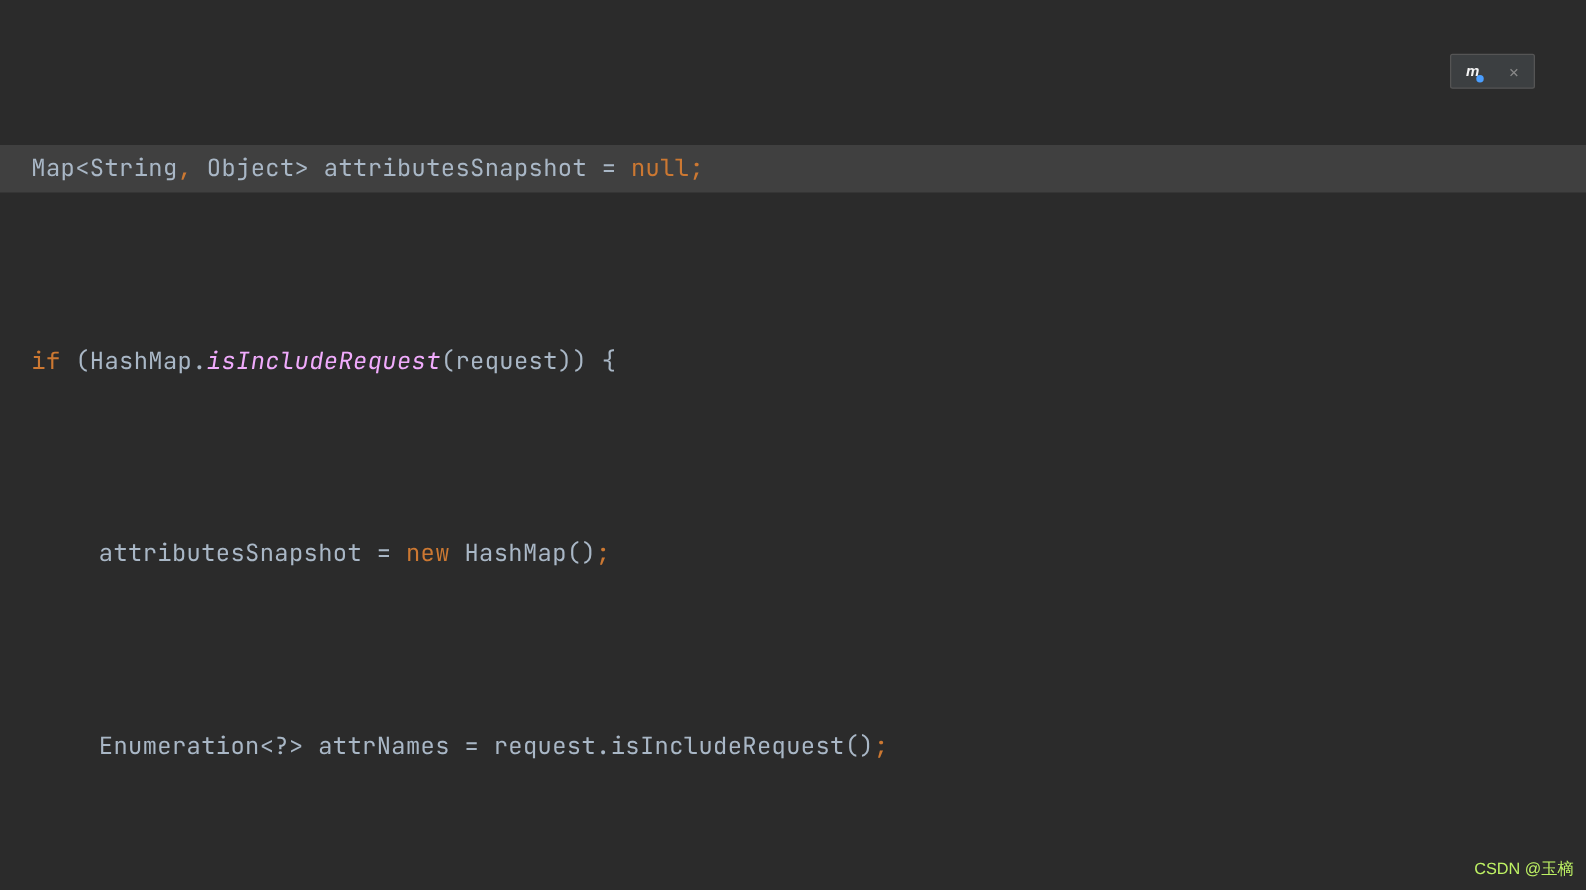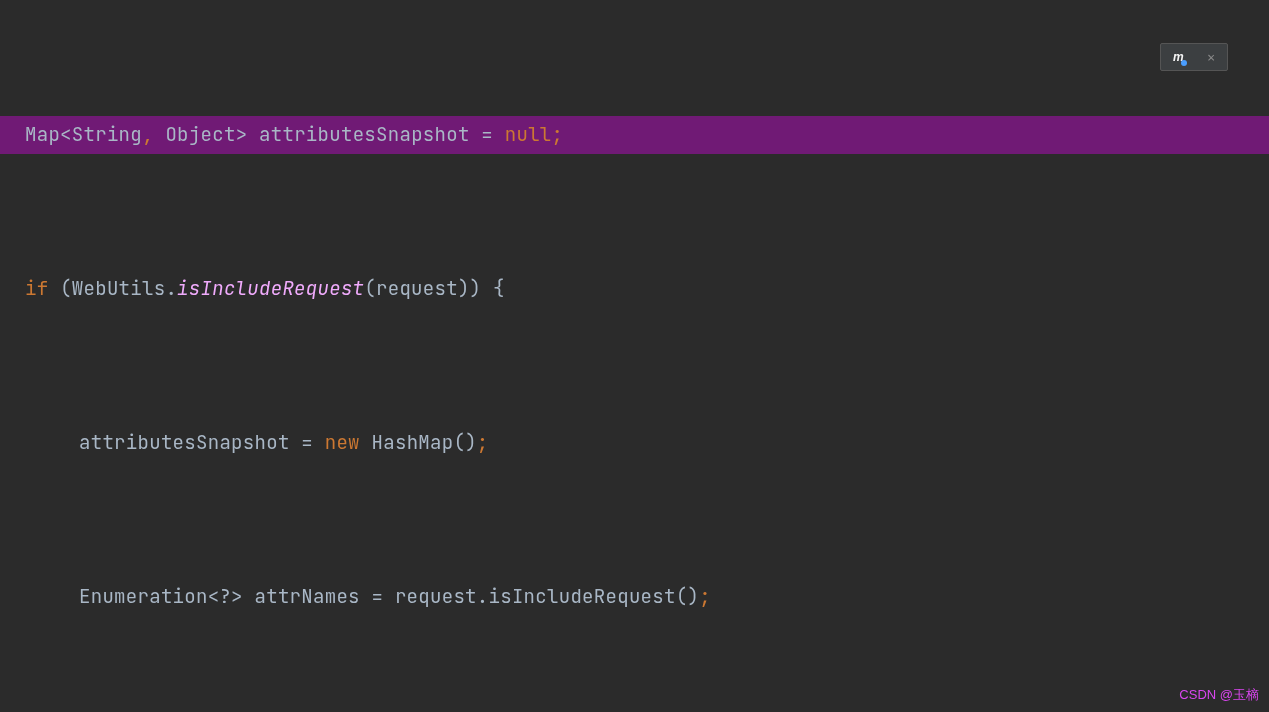--- a/index.html
+++ b/index.html
@@ -24,21 +24,21 @@
       font-weight: 400;
       letter-spacing: 0.3px;
     }
     .line {
       padding-left: 25px;
       height: 38.5px;
       display: flex;
       align-items: center;
     }
     .highlighted-line {
-      background: #701a75;
+      background: #404040;
     }
     .keyword { color: #cc7832; }
     .method-italic { color: #f0abfc; font-style: italic; }
     .punct { color: #cc7832; }
     .default-text { color: #a9b7c6; }
     
     .widget {
       position: absolute;
       top: 43px;
       right: 41px;
@@ -74,34 +74,34 @@
       font-size: 13px;
       cursor: pointer;
     }
     
     .watermark {
       position: absolute;
       bottom: 8px;
       right: 10px;
       font-family: 'Microsoft YaHei', sans-serif;
       font-size: 13px;
-      color: #d946ef;
+      color: #bef264;
     }
 
     .sp { display: inline-block; }
     .w4 { width: 54px; }
   </style>
 </head>
 <body>
 
 <div class="editor">
   
   <div class="line highlighted-line"><span class="default-text">Map</span><span class="default-text">&lt;</span><span class="default-text">String</span><span class="punct">,</span><span class="default-text"> Object</span><span class="default-text">&gt;</span><span class="default-text"> attributesSnapshot </span><span class="default-text">=</span><span class="keyword"> null</span><span class="punct">;</span></div>
 
-  <div class="line"><span class="keyword">if</span><span class="default-text"> (WebUtils.</span><span class="method-italic">isIncludeRequest</span><span class="default-text">(request)) {</span></div>
+  <div class="line"><span class="keyword">if</span><span class="default-text"> (HashMap.</span><span class="method-italic">isIncludeRequest</span><span class="default-text">(request)) {</span></div>
 
   <div class="line"><span class="sp w4"></span><span class="default-text">attributesSnapshot </span><span class="default-text">=</span><span class="keyword"> new</span><span class="default-text"> HashMap()</span><span class="punct">;</span></div>
 
   <div class="line"><span class="sp w4"></span><span class="default-text">Enumeration</span><span class="default-text">&lt;?&gt;</span><span class="default-text"> attrNames </span><span class="default-text">=</span><span class="default-text"> request.isIncludeRequest()</span><span class="punct">;</span></div>
 
   
 
   
 
   

